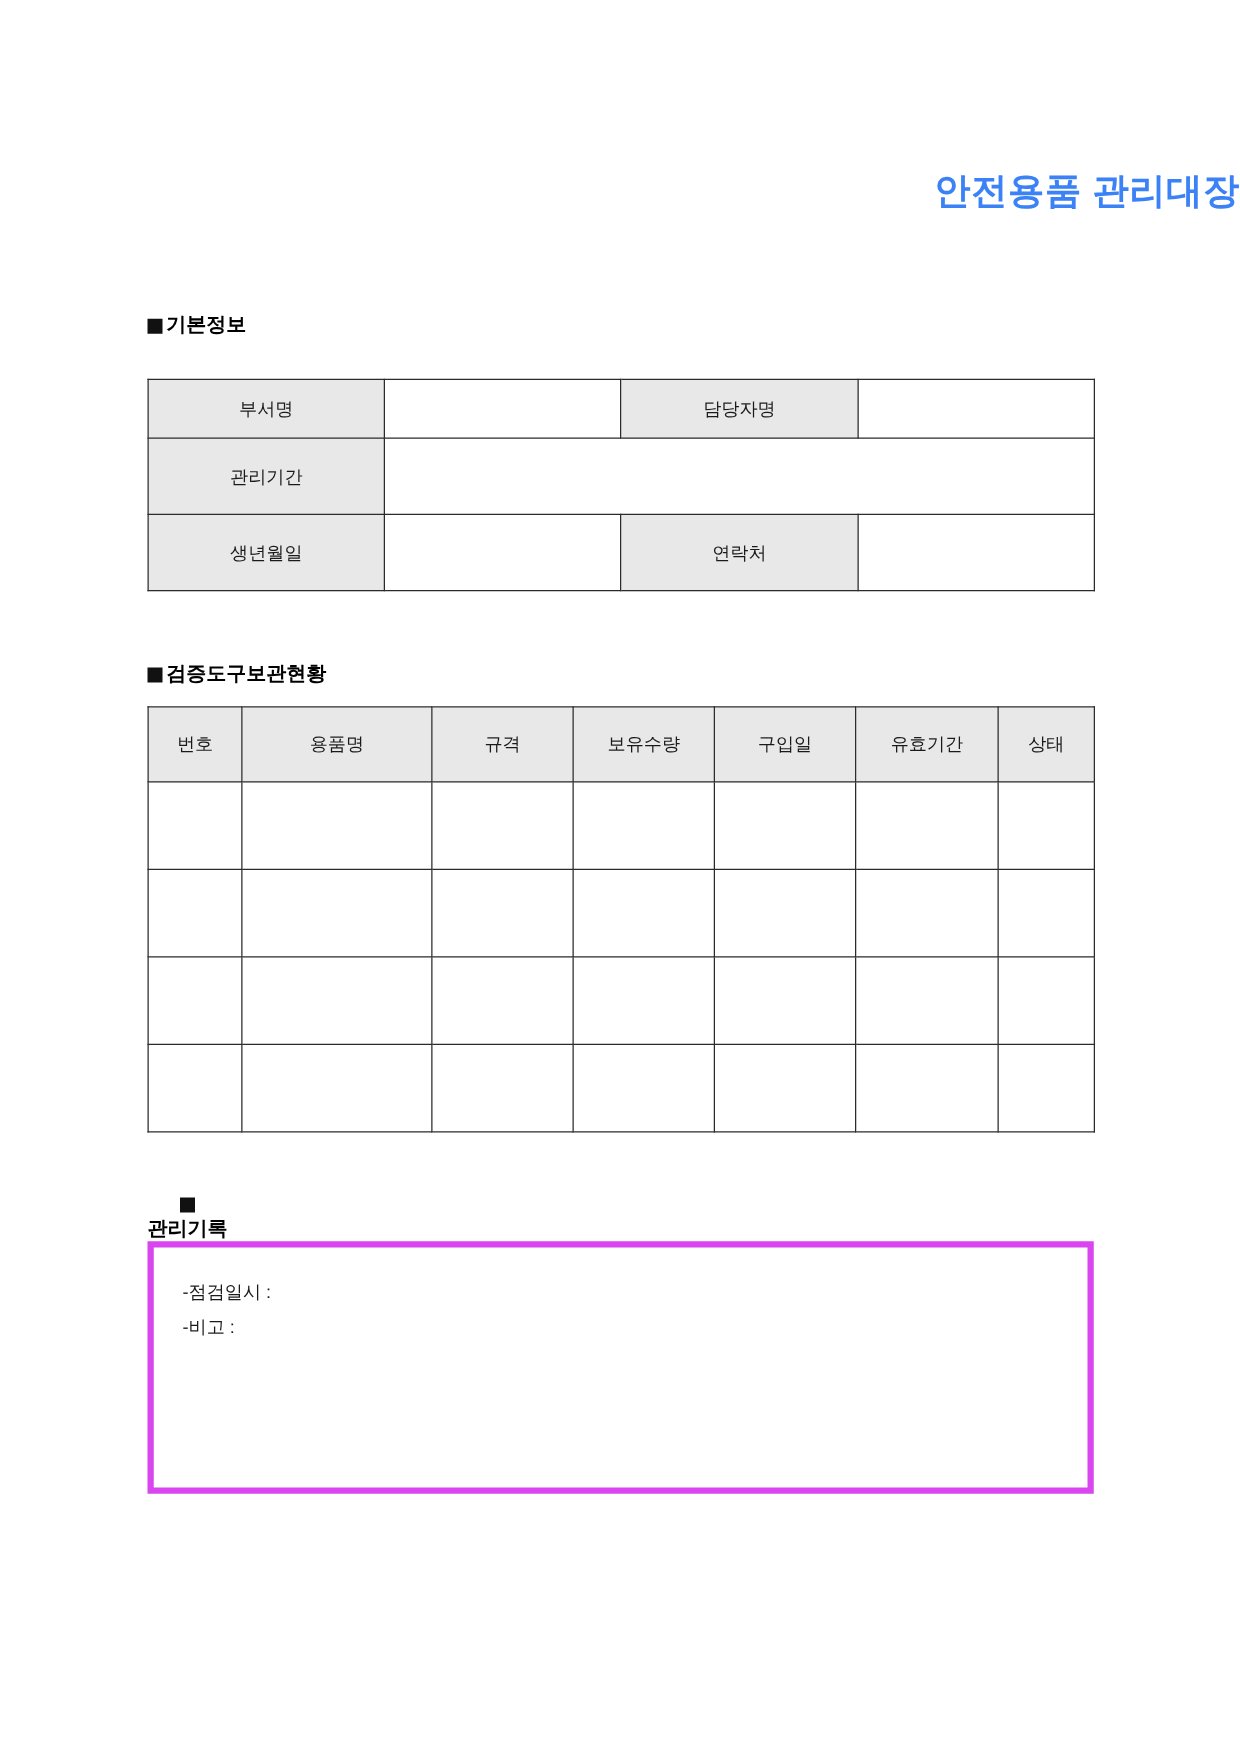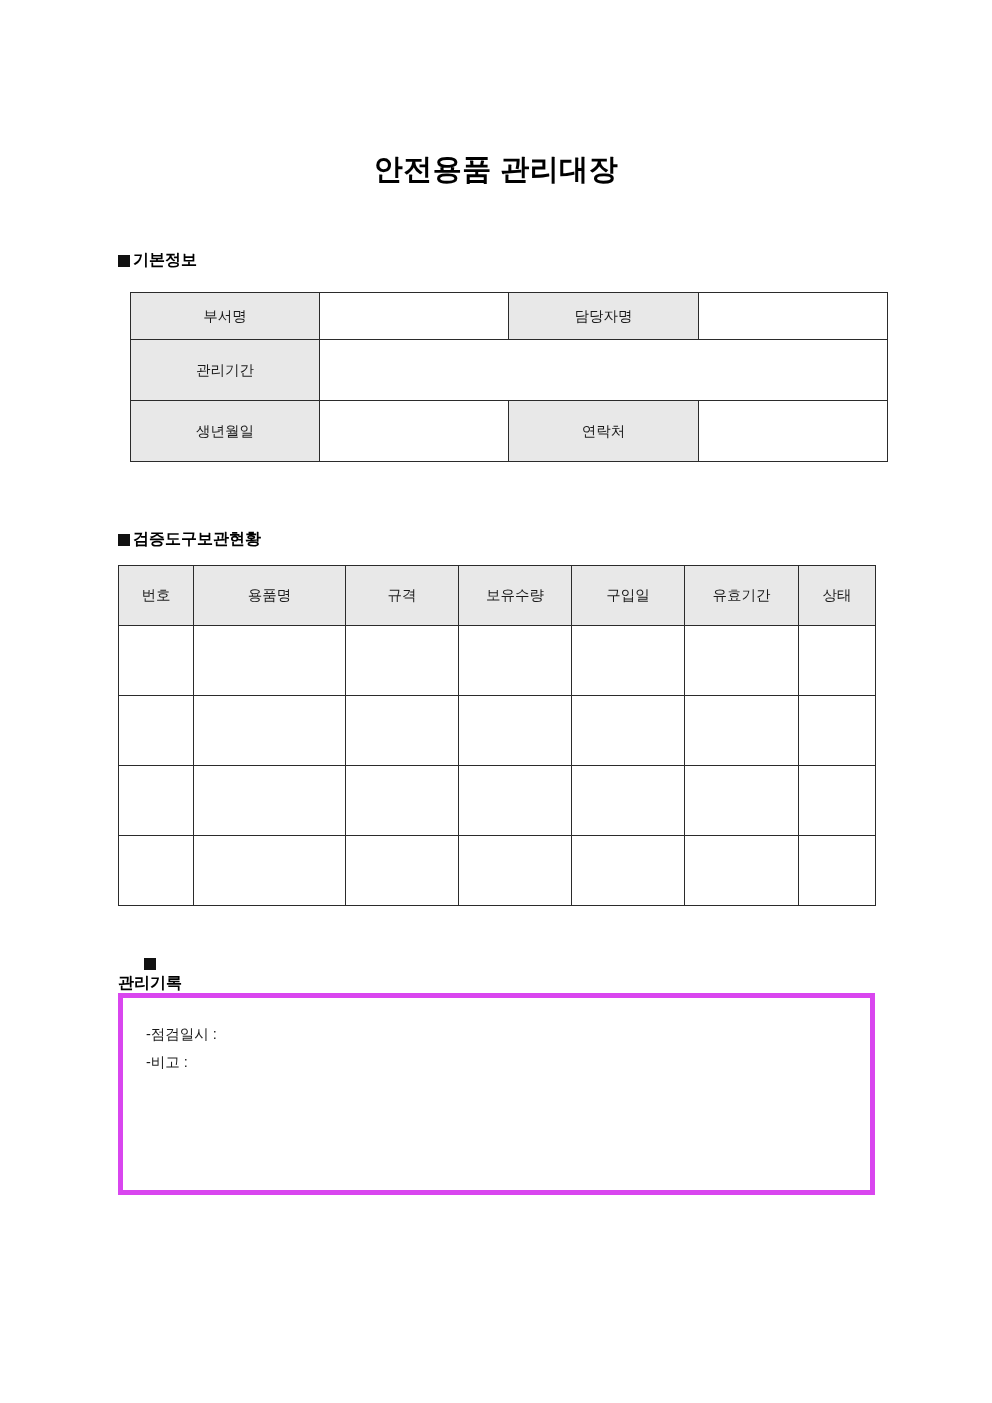--- a/index.html
+++ b/index.html
@@ -23,27 +23,27 @@
     left: 0; top: 0;
     width: 992px;
     height: 1403px;
     background: #ffffff;
   }
 
   
   .doc-title {
     position: absolute;
     left: 0;
-    top: 150px;
+    top: 133px;
     width: 992px;
-    text-align: center;
+    text-align: right;
     font-size: 29px;
     font-weight: bold;
     letter-spacing: 0.5px;
-    color: #000000;
+    color: #3b82f6;
     white-space: pre;
   }
 
   
   .section-heading {
     position: absolute;
     left: 118px;
     font-size: 16px;
     font-weight: bold;
     color: #000000;
@@ -80,23 +80,22 @@
     vertical-align: middle;
     background: #ffffff;
   }
   .label-cell, .head-cell {
     background: #e8e8e8 !important;
   }
 
   
   #basic-info-table {
     left: 118px;
-    top: 292px;
+    top: 303px;
     width: 757px;
-    margin-left: 12px;
   }
   #basic-info-table td { height: 47px; }
   #basic-info-table tr.tall td { height: 61px; }
 
   
   #tools-table {
     left: 118px;
     top: 565px;
     width: 757px;
   }

